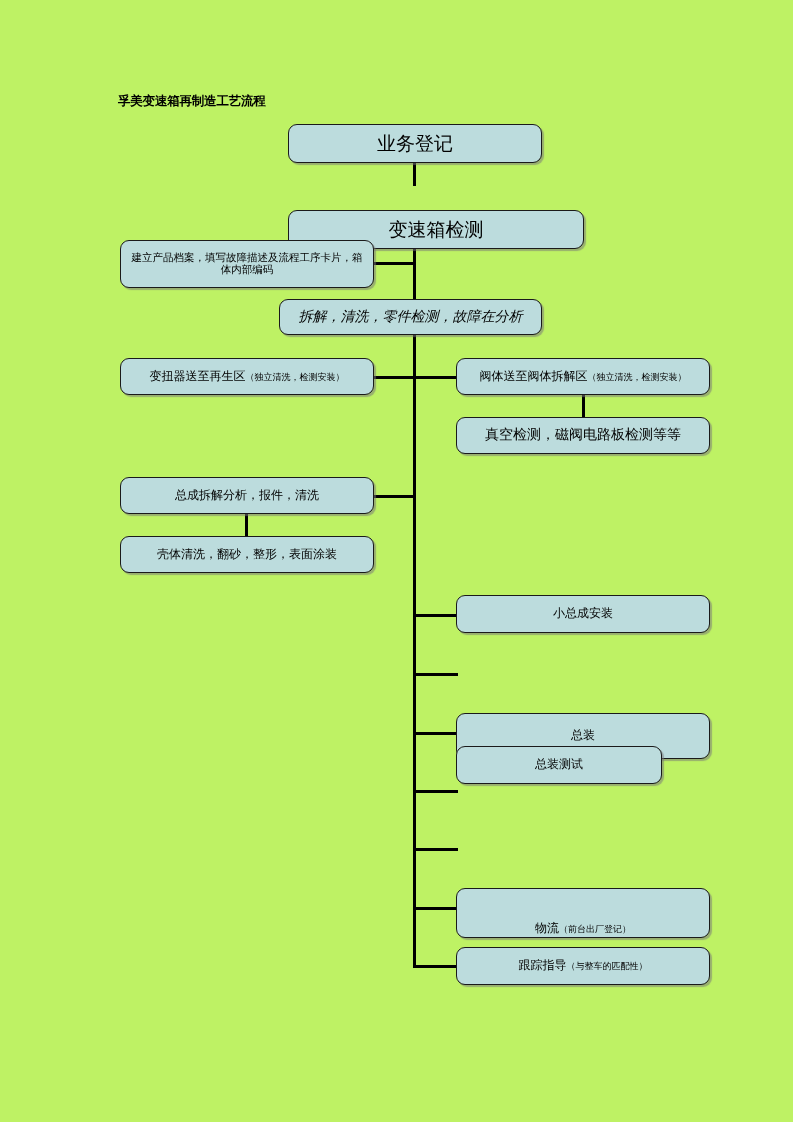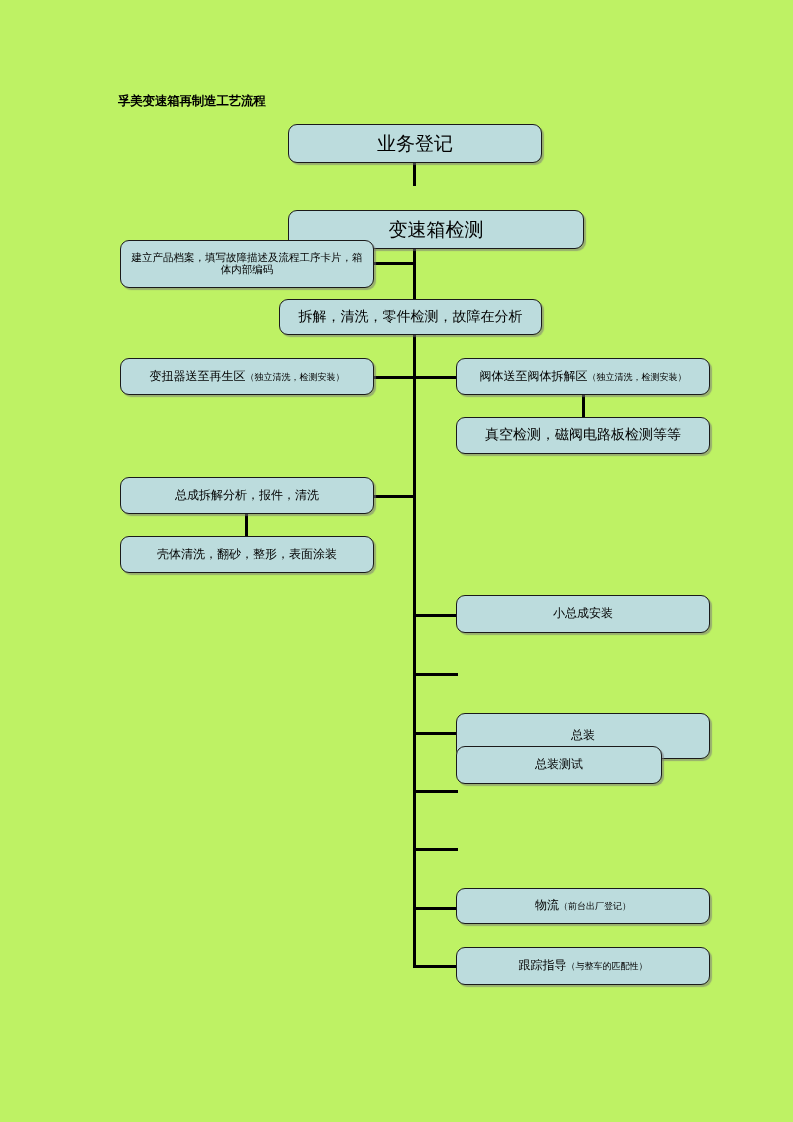--- a/index.html
+++ b/index.html
@@ -101,21 +101,21 @@
   </div>
 
   <div class="box fs-xl" style="left:288px; top:185px; width:296px; height:39px;margin-top:25px;">
     <span class="main">变速箱检测</span>
   </div>
 
   <div class="box fs-xs wrap" style="left:120px; top:240px; width:254px; height:48px;">
     <span class="main">建立产品档案，填写故障描述及流程工序卡片，箱体内部编码</span>
   </div>
 
-  <div class="box fs-md" style="left:279px; top:299px; width:263px; height:36px;">
+  <div class="box fs-md" style="left:279px; top:299px; width:263px; height:36px;font-style:italic;">
     <span class="main">拆解，清洗，零件检测，故障在分析</span>
   </div>
 
   <div class="box fs-sm" style="left:120px; top:358px; width:254px; height:37px;">
     <span class="main"><span>变扭器送至再生区</span><span class="sub">（独立清洗，检测安装）</span></span>
   </div>
 
   <div class="box fs-sm" style="left:456px; top:358px; width:254px; height:37px;">
     <span class="main"><span>阀体送至阀体拆解区</span><span class="sub">（独立清洗，检测安装）</span></span>
   </div>
@@ -139,21 +139,21 @@
 
   <div class="box fs-lg" style="left:456px; top:713px; width:254px; height:46px;">
     <span class="main">总装</span>
   </div>
 
   <div class="box fs-lg" style="left:456px; top:746px; width:206px; height:38px;">
     <span class="main">总装测试</span>
   </div>
 
 
-  <div class="box fs-sm" style="left:456px; top:888px; width:254px; height:36px;">
+  <div class="box fs-sm" style="left:456px; top:888px; width:254px; height:50px;align-items:flex-end;">
     <span class="main"><span>物流</span><span class="sub">（前台出厂登记）</span></span>
   </div>
 
   <div class="box fs-sm" style="left:456px; top:947px; width:254px; height:38px;">
     <span class="main"><span>跟踪指导</span><span class="sub">（与整车的匹配性）</span></span>
   </div>
 
 </div>
 
 </body></html>

